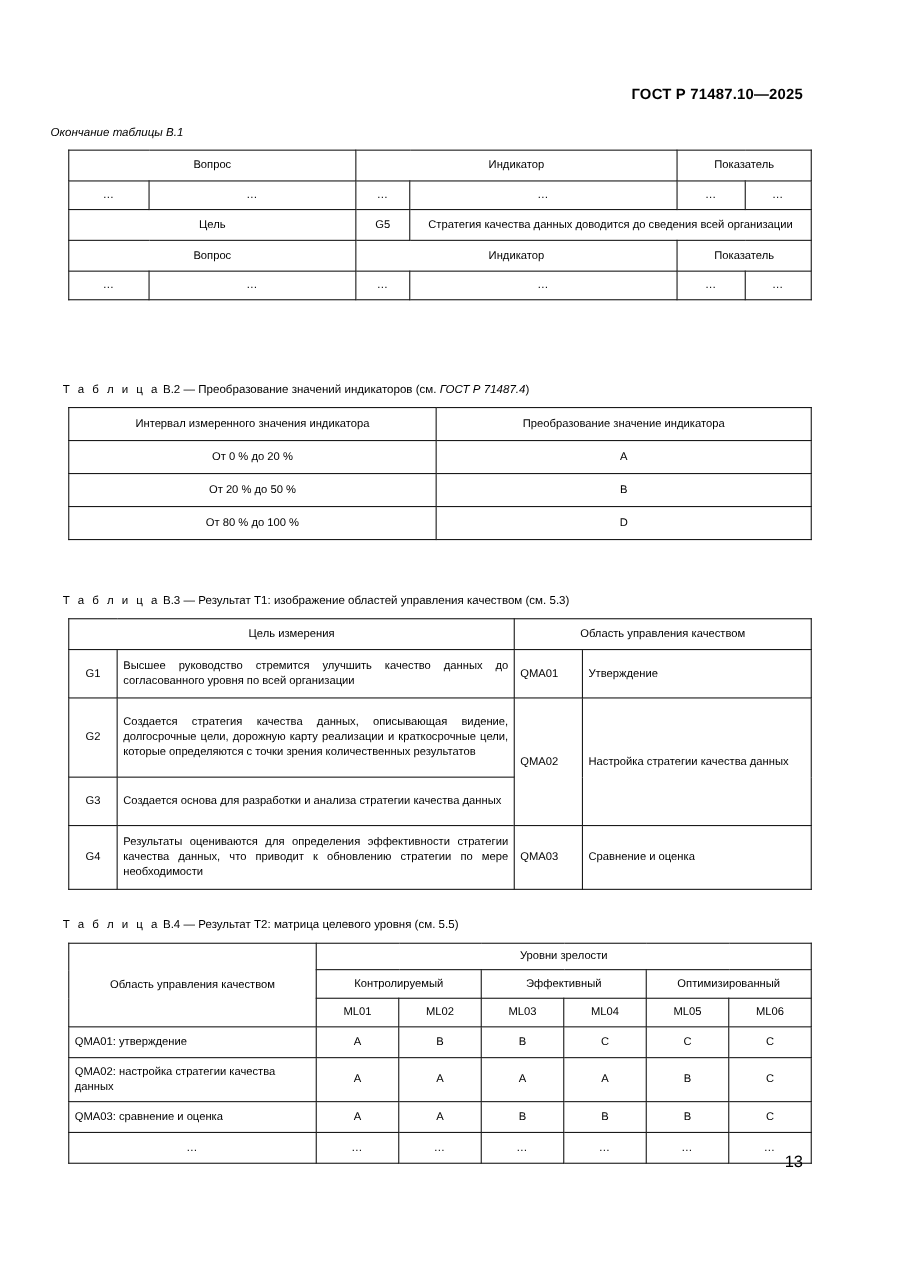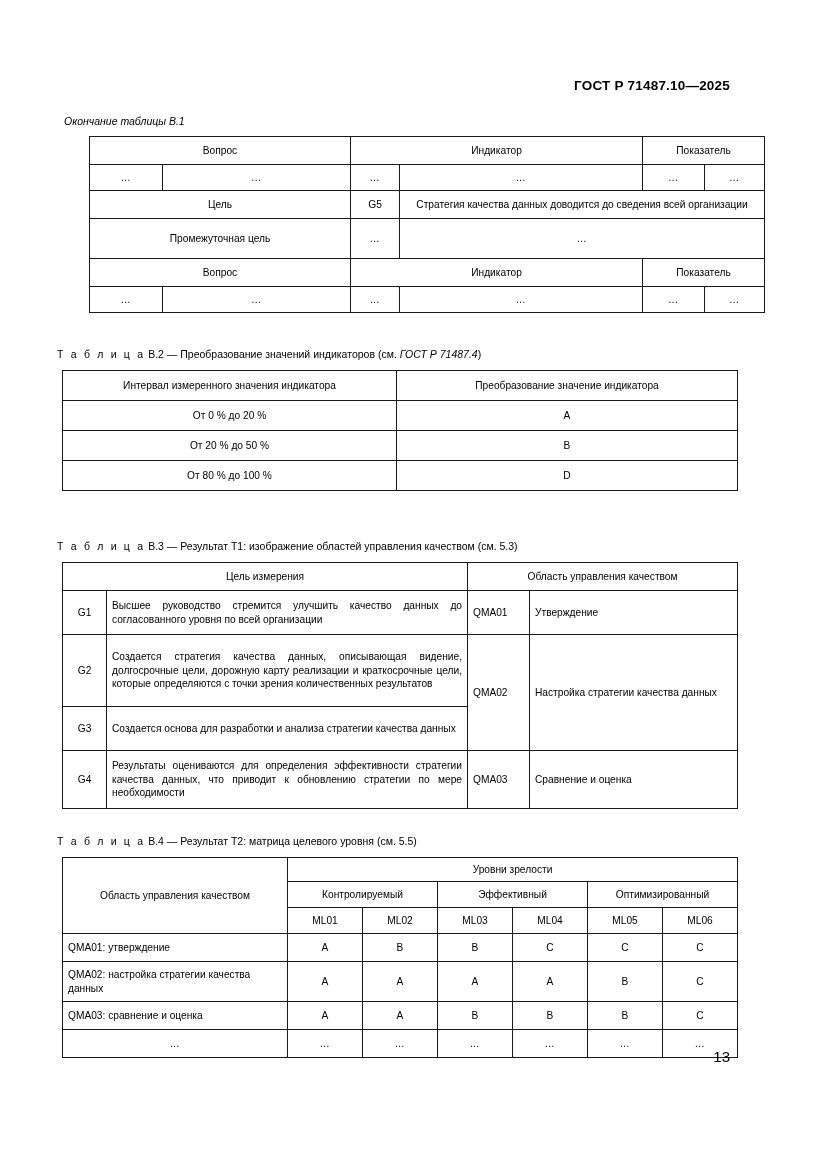--- a/index.html
+++ b/index.html
@@ -72,22 +72,22 @@
     font-weight: normal;
     line-height: 1.32;
   }
   .c  { text-align: center; }
   .l  { text-align: left; }
   .j  { text-align: justify; text-align-last: left; }
   .top { vertical-align: top; }
   .dots { text-align: center; letter-spacing: 1px; }
 
   
-  #blk-b1-caption { position: absolute; left: 64px; top: 115px; }
-  #tbl-b1         { position: absolute; left: 62px; top: 136px; margin-left: 27px; }
+  #blk-b1-caption { position: absolute; left: 46px; top: 115px; }
+  #tbl-b1         { position: absolute; left: 62px; top: 136px; }
 
   #blk-b2-caption { position: absolute; left: 57px; top: 348px; }
   #tbl-b2         { position: absolute; left: 62px; top: 370px; }
 
   #blk-b3-caption { position: absolute; left: 57px; top: 540px; }
   #tbl-b3         { position: absolute; left: 62px; top: 562px; }
 
   #blk-b4-caption { position: absolute; left: 57px; top: 835px; }
   #tbl-b4         { position: absolute; left: 62px; top: 857px; }
 
@@ -127,25 +127,20 @@
         <td class="dots">…</td>
         <td class="dots">…</td>
         <td class="dots">…</td>
         <td class="dots">…</td>
       </tr>
       <tr class="h28">
         <td class="c" colspan="2" style="width:113px">Цель</td>
         <td class="c">G5</td>
         <td class="c" colspan="3">Стратегия качества данных доводится до сведения всей организации</td>
       </tr>
-      <tr class="h40">
-        <td class="c" colspan="2">Промежуточная цель</td>
-        <td class="dots">…</td>
-        <td class="dots" colspan="3">…</td>
-      </tr>
       <tr class="h28">
         <td class="c" colspan="2">Вопрос</td>
         <td class="c" colspan="2">Индикатор</td>
         <td class="c" colspan="2">Показатель</td>
       </tr>
       <tr class="h26">
         <td class="dots">…</td>
         <td class="dots">…</td>
         <td class="dots">…</td>
         <td class="dots">…</td>

